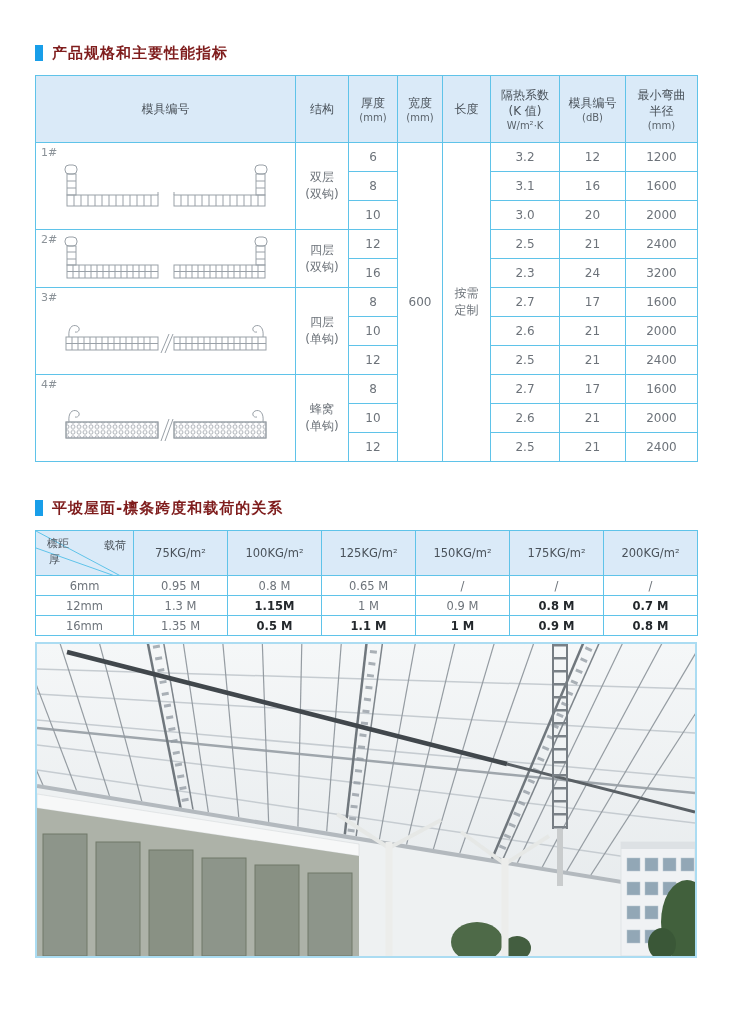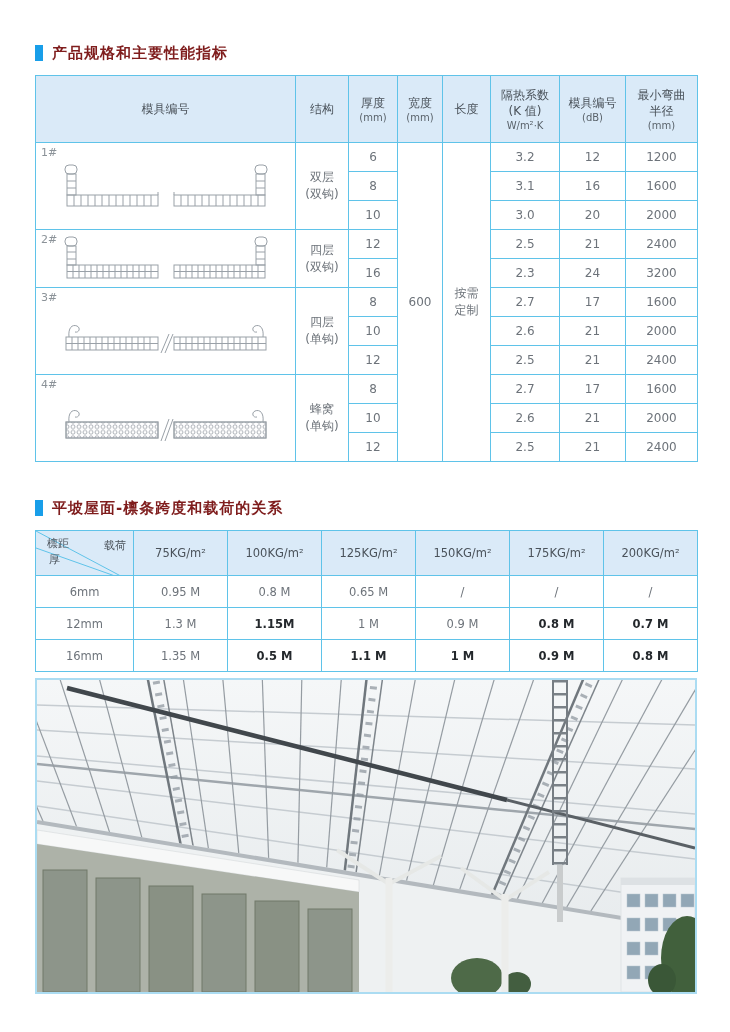--- a/index.html
+++ b/index.html
@@ -23,21 +23,21 @@
   
   .t1 .hd{height:67px;}
   .t1 tbody tr{height:29px;}
   .mold-cell{position:relative;background:#fff;}
   .mold-no{position:absolute;top:3px;left:5px;font-size:11px;color:#8b9298;}
   .diag{display:block;margin:0 auto;}
   .two-line span{display:block;line-height:17px;}
   
   .t2{margin-top:0;}
   .t2 .hd{height:45px;}
-  .t2 tbody tr{height:32px;}
+  .t2 tbody tr{height:20px;}
   .t2 td{font-size:11.5px;}
   .corner{position:relative;padding:0;}
   .corner svg{position:absolute;left:0;top:0;}
   .corner .cl{position:absolute;font-size:11px;color:#4a525a;line-height:12px;}
   .cl-spacing{left:11px;top:7px;}
   .cl-load{right:7px;top:9px;}
   .cl-thick{left:13px;bottom:9px;}
   .bold{font-weight:bold;color:#24282c;}
   .gap2{margin-top:37px;text-align:center;}
   

